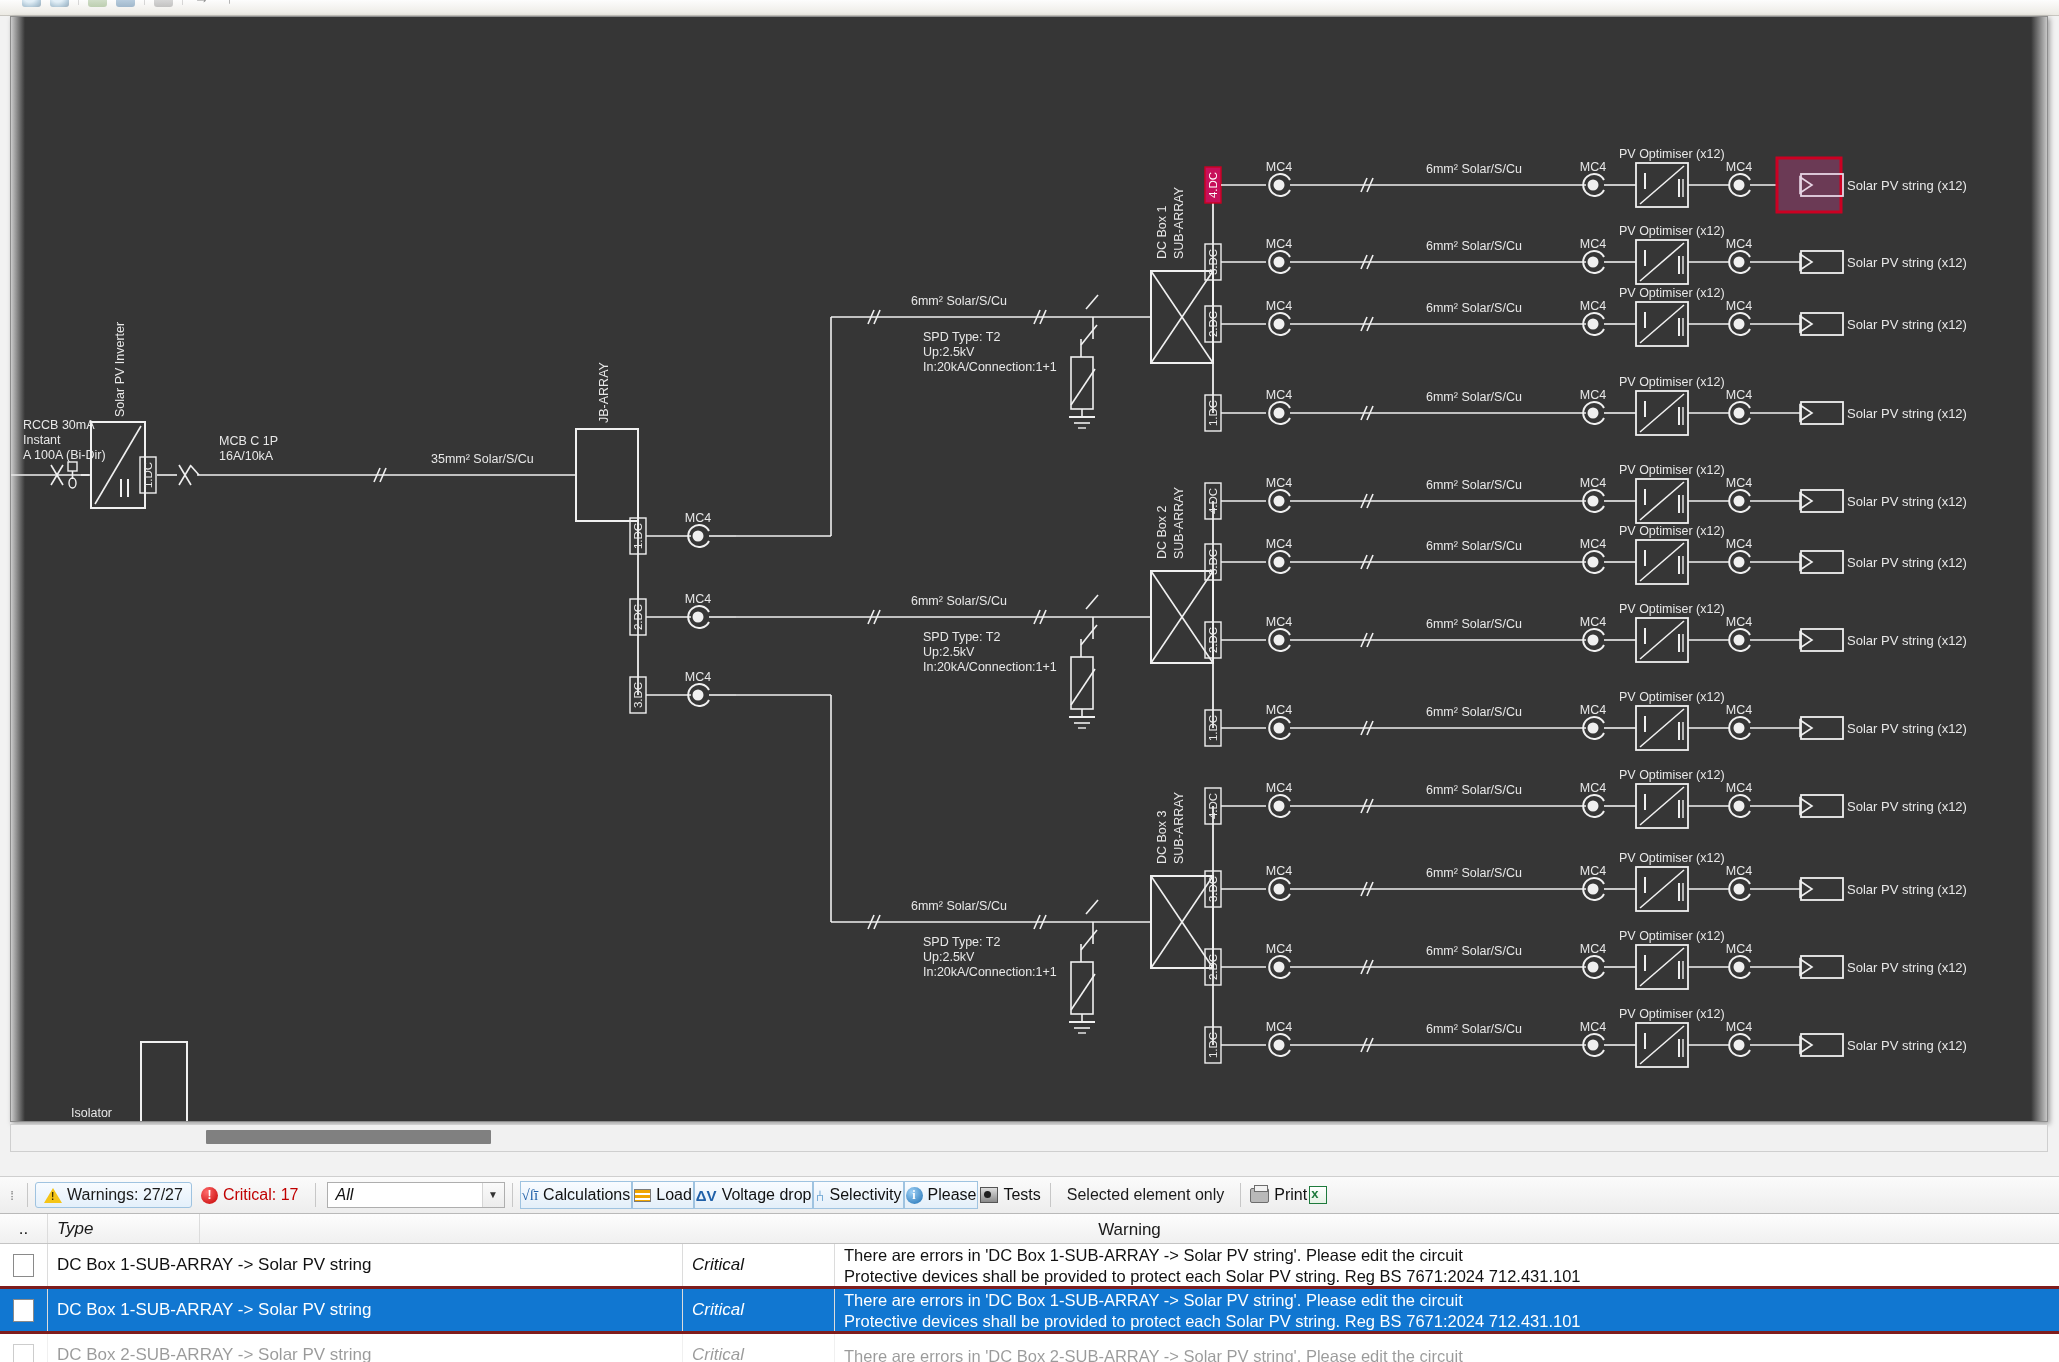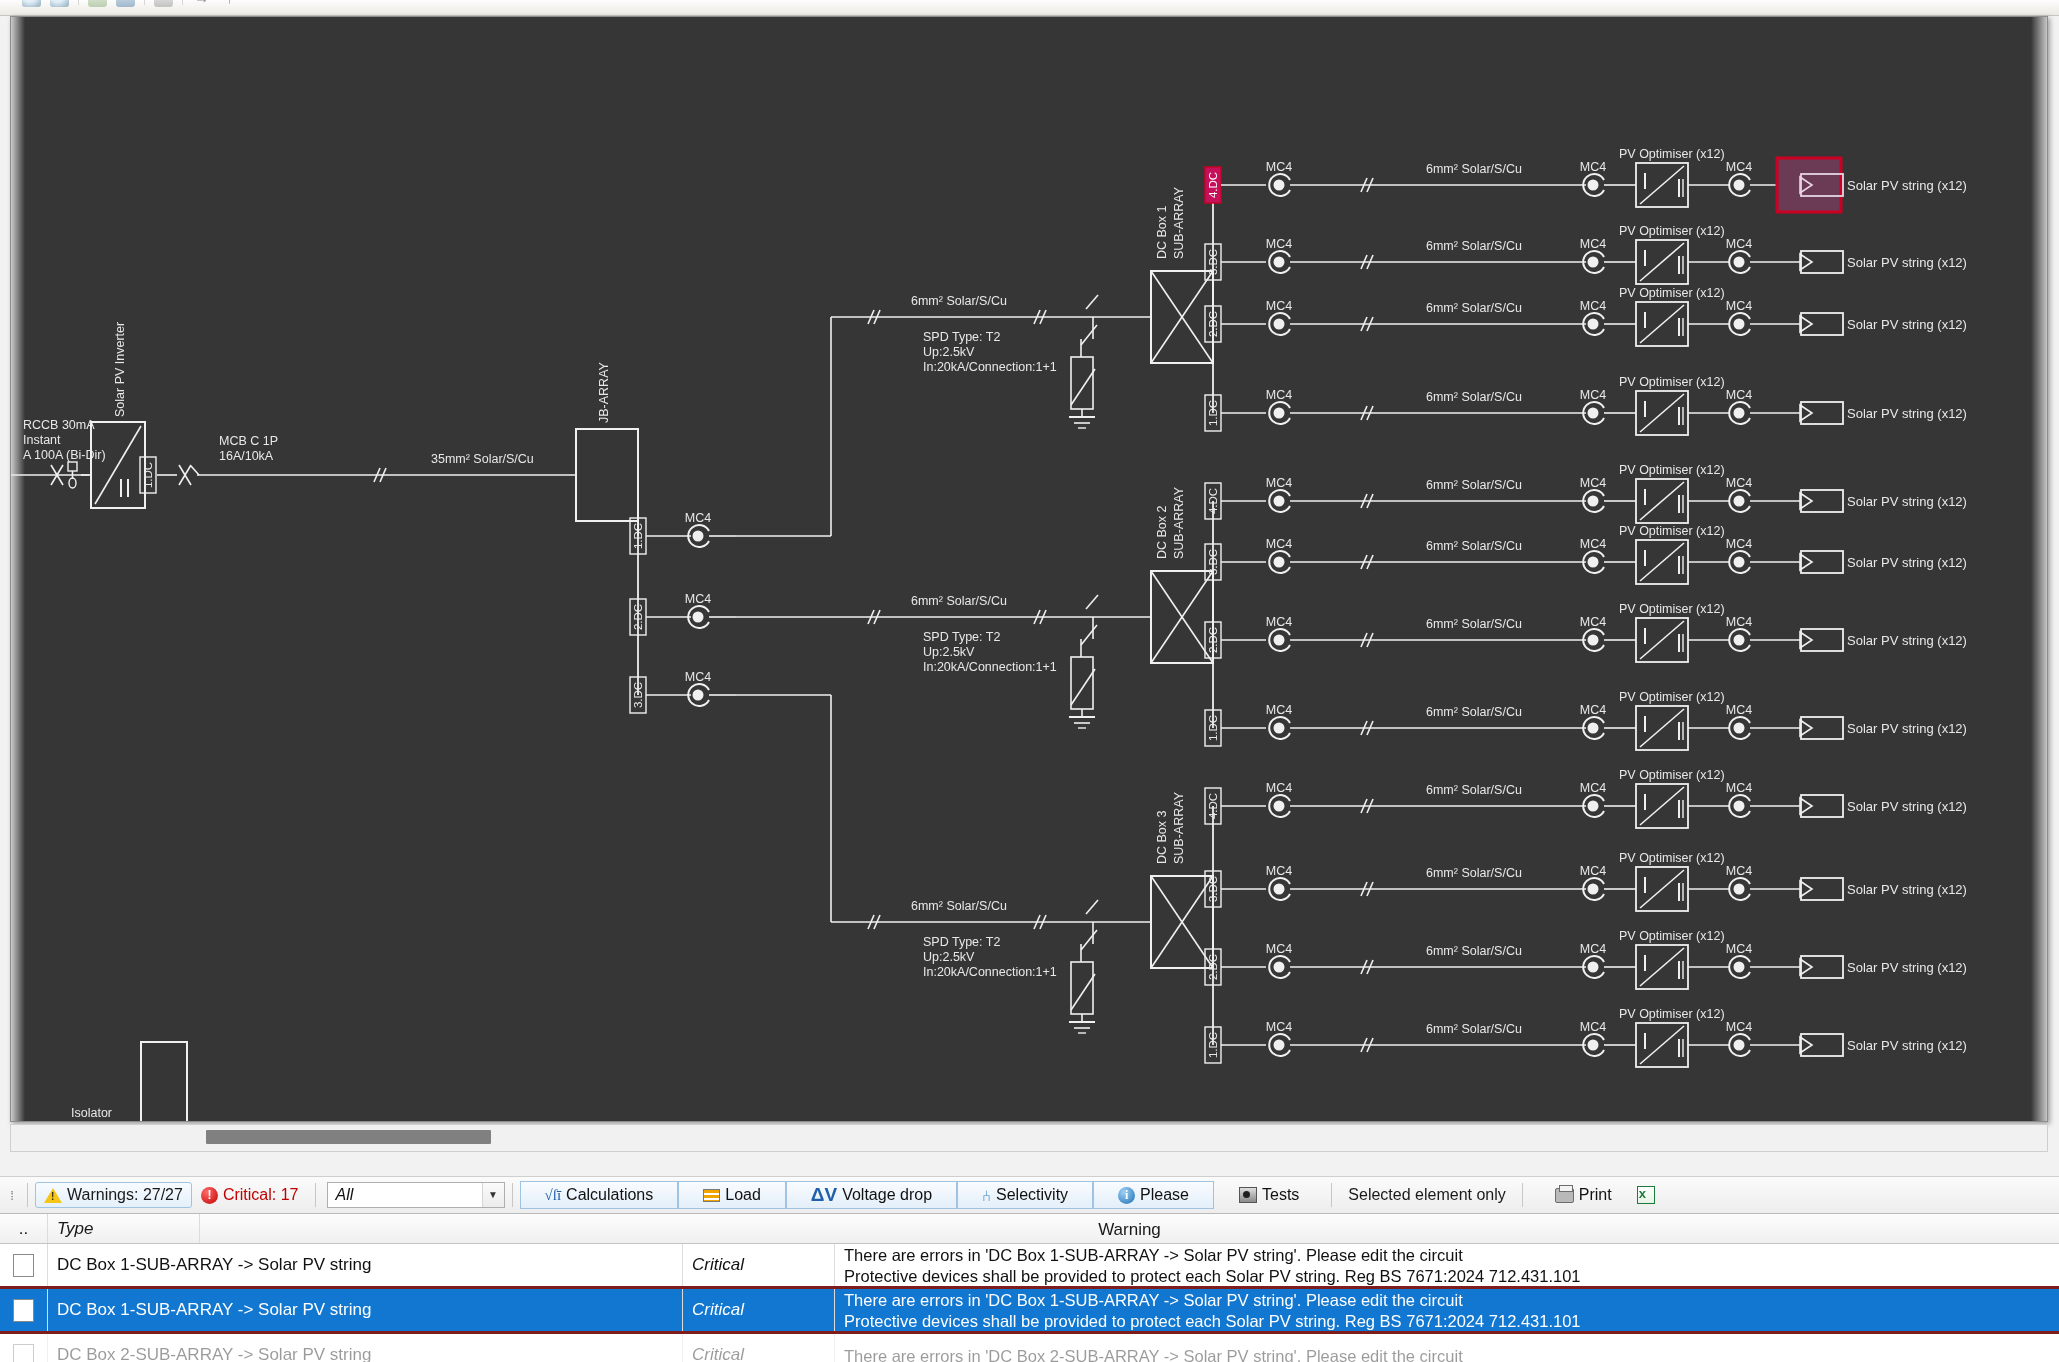--- a/index.html
+++ b/index.html
@@ -91,29 +91,29 @@
               text-align: center; }
   .filter-box {
     display: flex; align-items: center; width: 178px; height: 26px;
     border: 1px solid #aeaeae; background: #fff; margin-left: 4px; font-style: italic;
   }
   .filter-box .val { flex: 1; padding-left: 8px; font-size: 16px; color: #111; }
   .filter-box .arr { width: 22px; text-align: center; font-size: 10px; color: #333;
                      background: linear-gradient(#fafafa,#ececec); height: 100%;
                      line-height: 24px; border-left: 1px solid #d5d5d5; }
   .tabbtn {
-    display: flex; align-items: center; gap: 5px; height: 28px; padding: 0 24px;
+    display: flex; align-items: center; gap: 5px; height: 28px; padding: 0 1px;
     font-size: 16px; color: #111; border: 1px solid #9fc3e0;
     background: linear-gradient(#f9fcff, #e3eff9); white-space: nowrap;
   }
   .tabbtn.bare { border-color: transparent; background: transparent; }
   .ico-calc { color: #2060a8; font-size: 15px; font-family: "Liberation Serif", serif; }
   .ico-load { display: inline-block; width: 17px; height: 13px;
               background: repeating-linear-gradient(#f0a500 0 3px, #fff 3px 5px); border: 1px solid #7a7a7a; }
-  .ico-vd { color: #2060a8; font-size: 19px; font-weight: bold; }
+  .ico-vd { color: #2060a8; font-size: 15px; font-weight: bold; }
   .ico-sel { color: #2f7fbf; font-size: 15px; }
   .ico-info { width: 17px; height: 17px; border-radius: 50%;
               background: radial-gradient(circle at 35% 30%, #9fd0f5, #1b6fb4);
               color: #fff; font-size: 12px; font-weight: bold; text-align: center; line-height: 17px;
               font-family: "Liberation Serif", serif; }
   .ico-tests { width: 18px; height: 16px; background: linear-gradient(#dedede,#8a8a8a);
                border: 1px solid #555; position: relative; }
   .ico-tests::after { content:""; position:absolute; left:3px; top:3px; width:7px; height:7px;
                       border-radius:50%; background:#1f1f1f; }
   .ico-print { width: 19px; height: 15px; background: #b9b9b9; border: 1px solid #6d6d6d;

